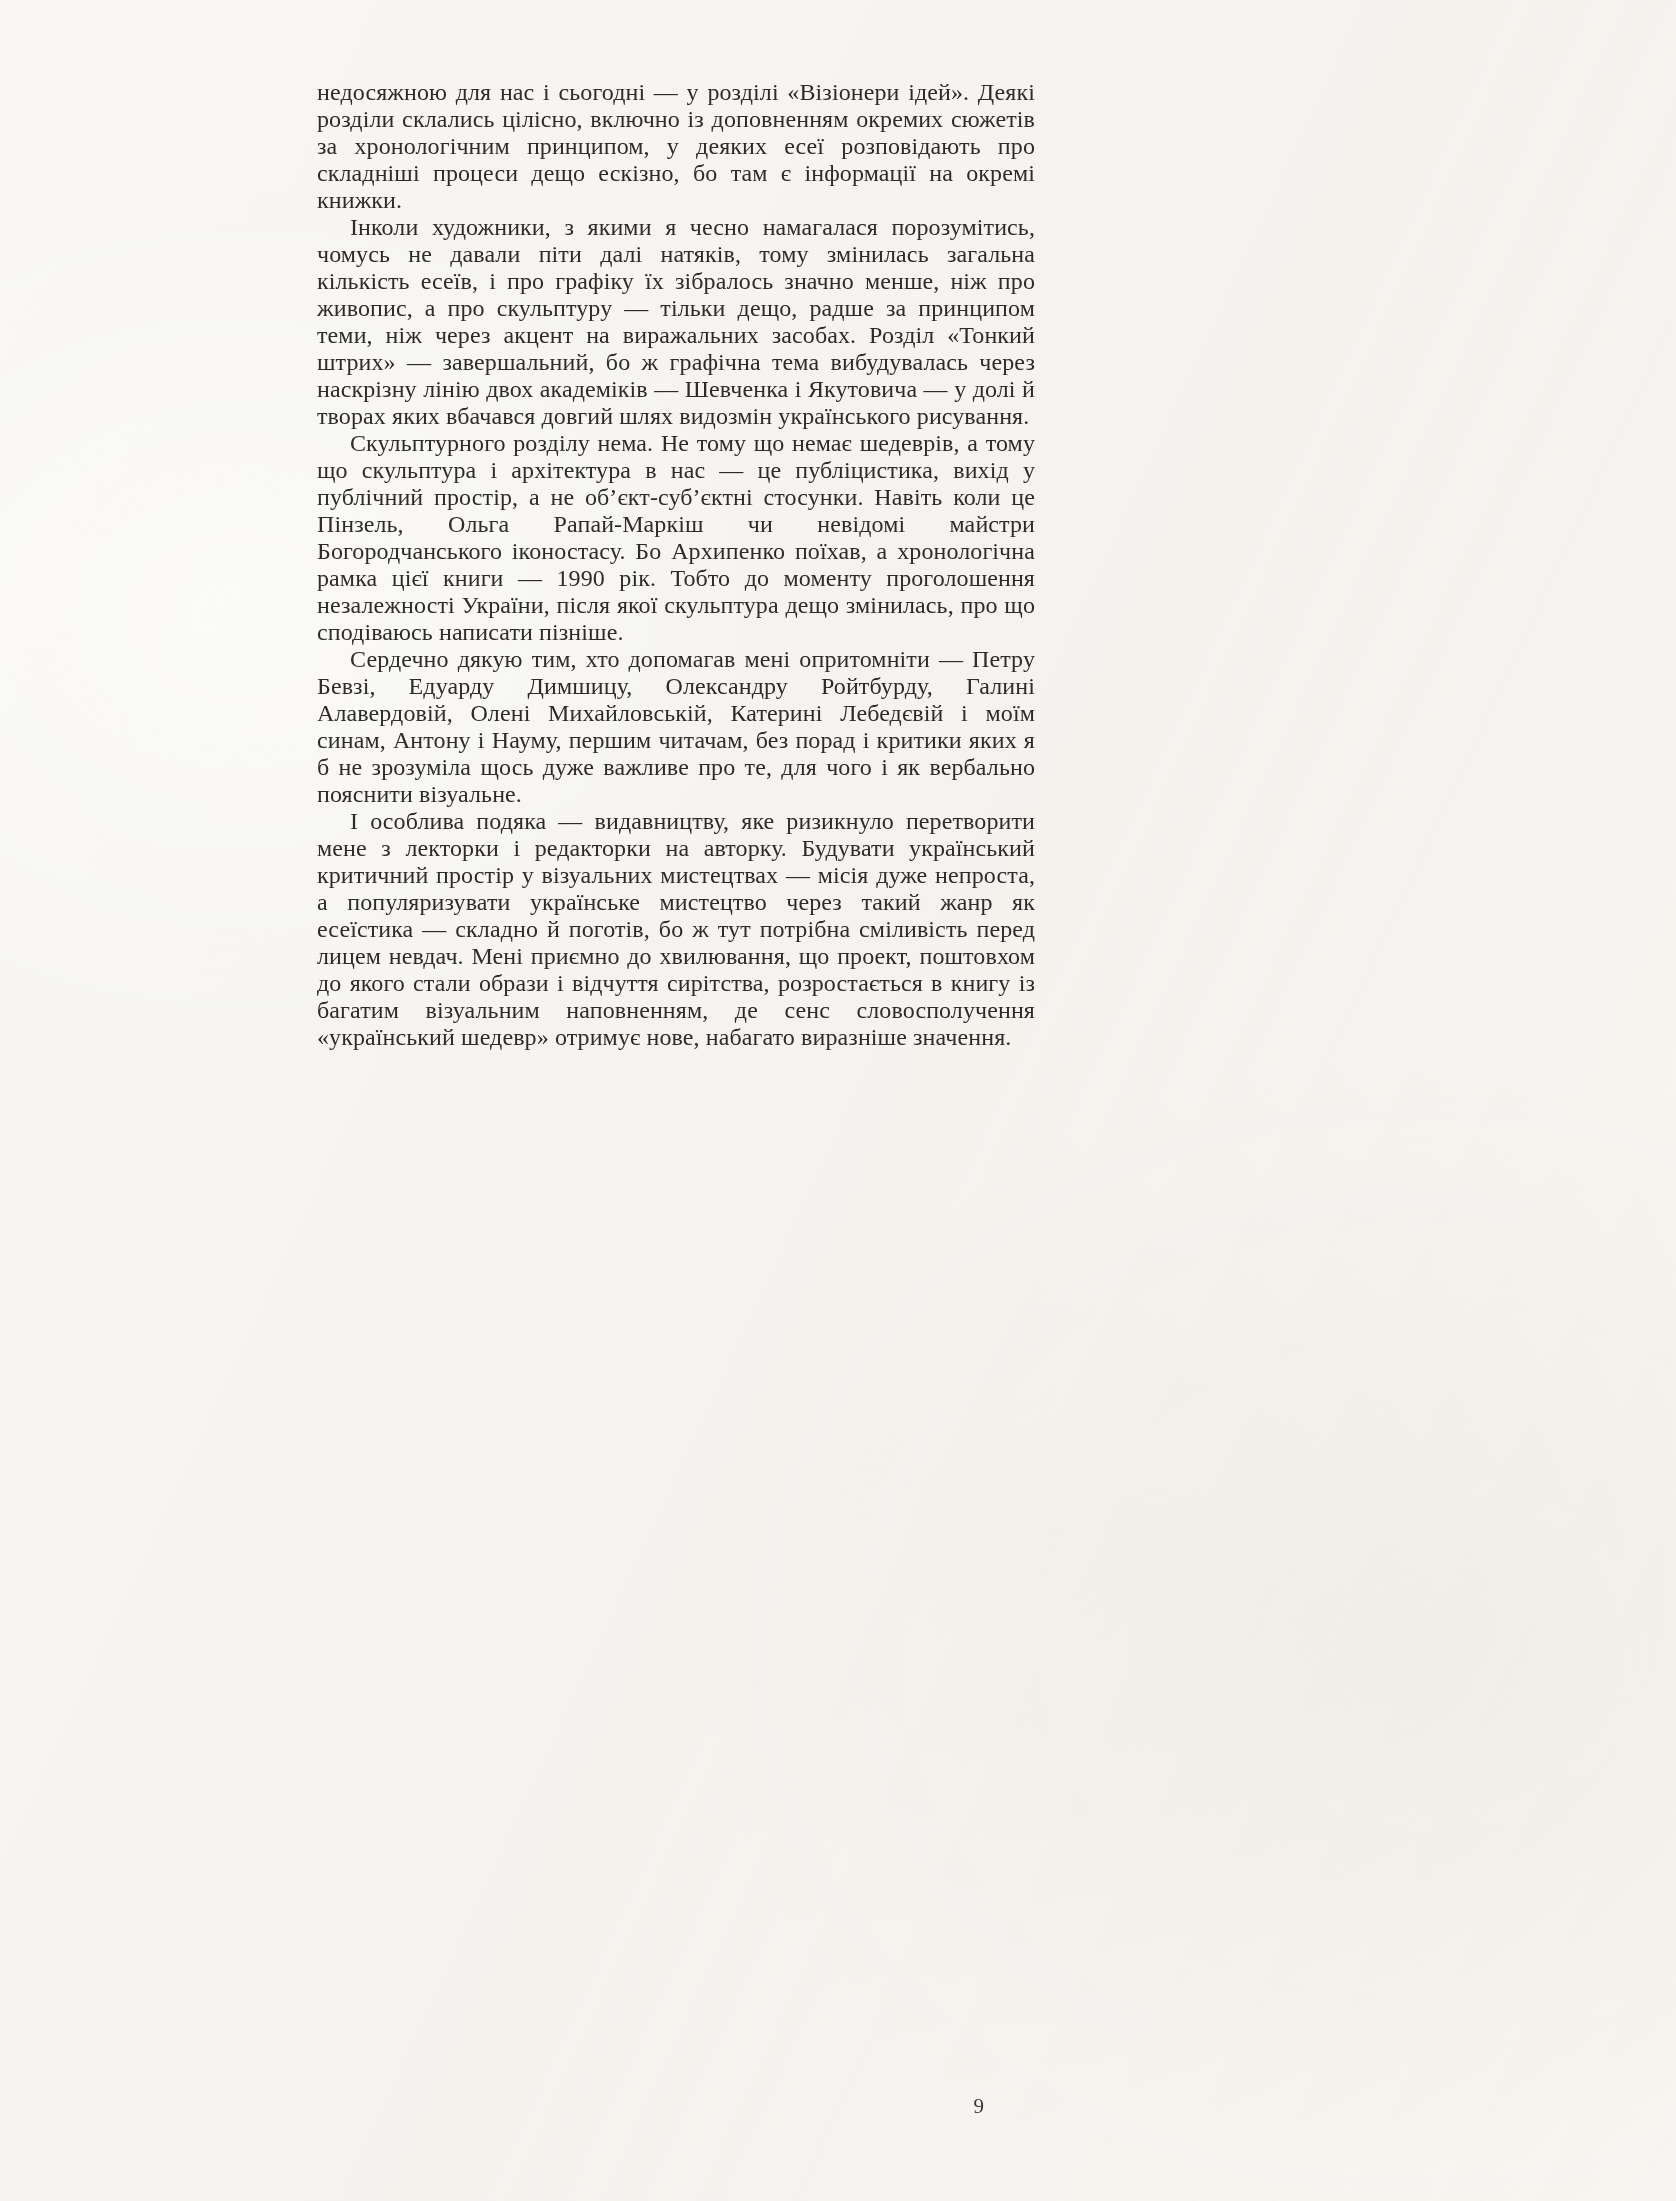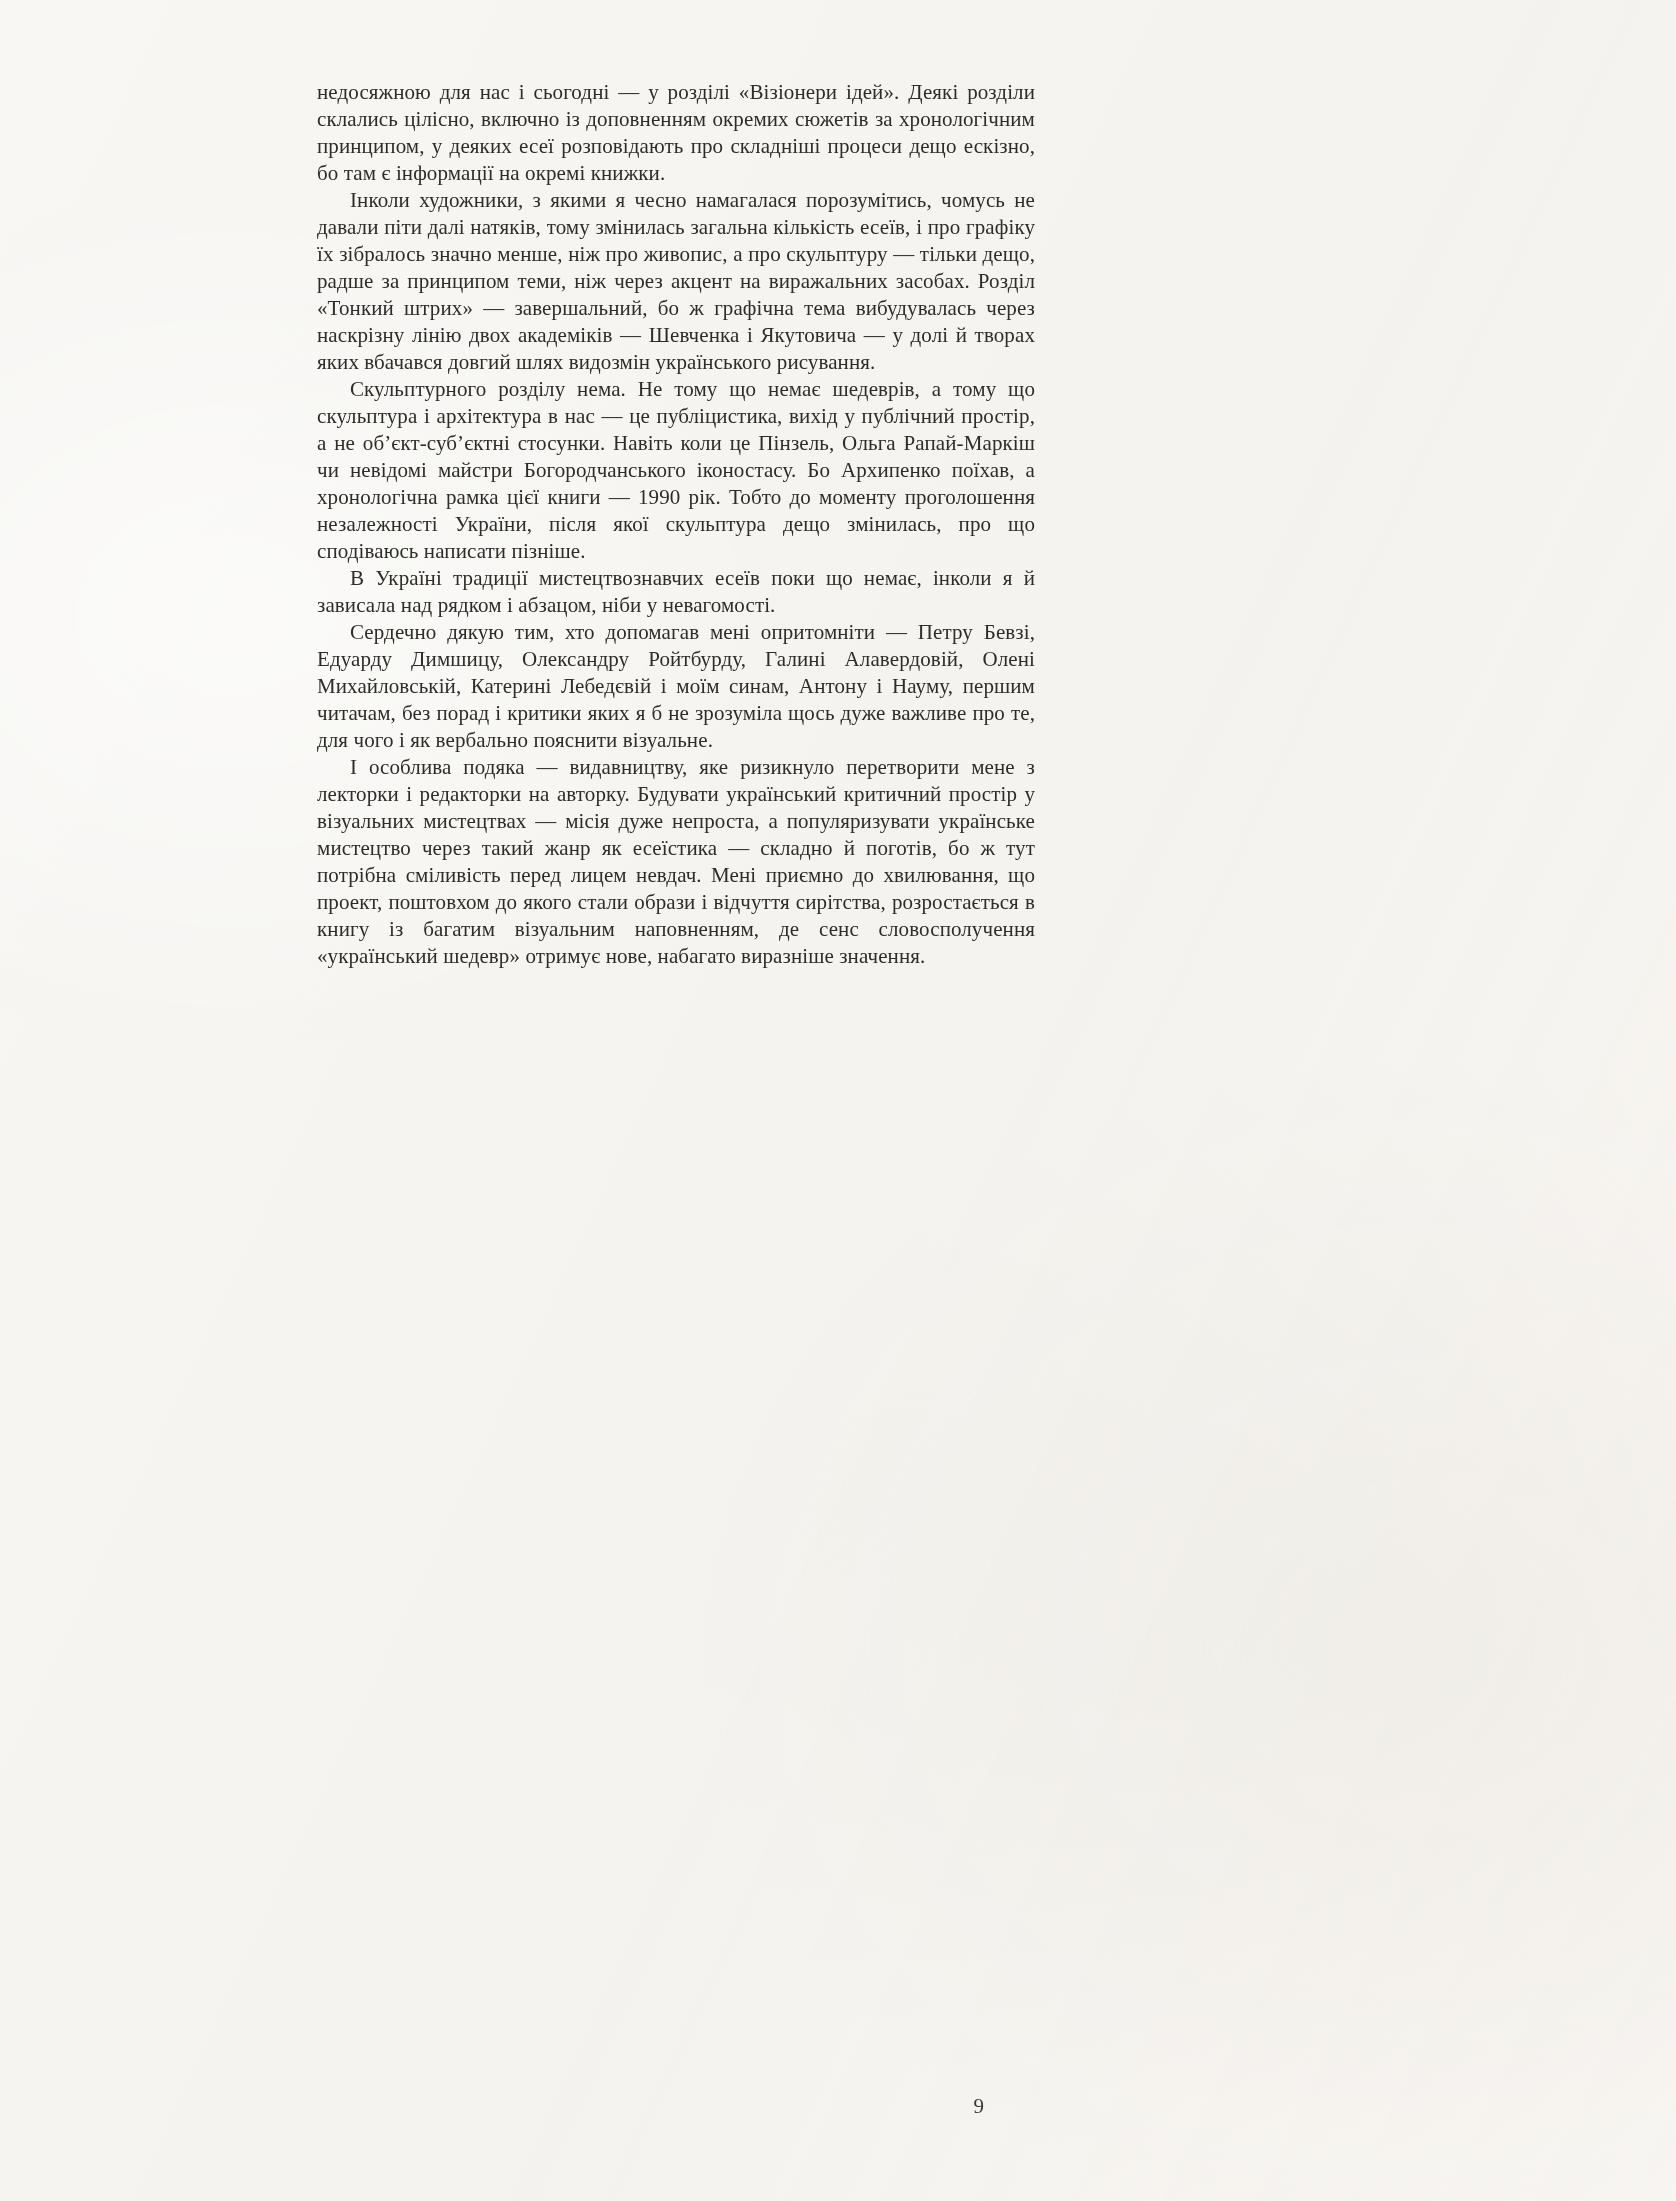--- a/index.html
+++ b/index.html
@@ -17,21 +17,21 @@
       linear-gradient(115deg, rgba(255,255,255,0.25) 0%, rgba(240,237,231,0.25) 55%, rgba(251,249,246,0.3) 100%);
     font-family: "Liberation Serif", "DejaVu Serif", serif;
     color: #2e2c29;
     overflow: hidden;
   }
   .text-block {
     position: absolute;
     left: 317px;
     top: 79px;
     width: 718px;
-    font-size: 21px;
+    font-size: 24px;
     line-height: 27px;
     text-align: justify;
     letter-spacing: 0.1px;
   }
   .para {
     margin: 0;
     text-indent: 33px;
     text-align: justify;
   }
   .para.no-indent {
@@ -47,19 +47,18 @@
     color: #3a3835;
   }
 </style>
 </head>
 <body style="background-color: rgb(246, 244, 240); color: rgb(46, 44, 41);">
 
 <main class="text-block" lang="uk">
   <p class="para no-indent">недосяжною для нас і сьогодні — у розділі «Візіонери ідей». Деякі розділи склались цілісно, включно із доповненням окремих сюжетів за хронологічним принципом, у деяких есеї розповідають про складніші процеси дещо ескізно, бо там є інформації на окремі книжки.</p>
   <p class="para">Інколи художники, з якими я чесно намагалася порозумітись, чомусь не давали піти далі натяків, тому змінилась загальна кількість есеїв, і про графіку їх зібралось значно менше, ніж про живопис, а про скульптуру — тільки дещо, радше за принципом теми, ніж через акцент на виражальних засобах. Розділ «Тонкий штрих» — завершальний, бо ж графічна тема вибудувалась через наскрізну лінію двох академіків — Шевченка і Якутовича — у долі й творах яких вбачався довгий шлях видозмін українського рисування.</p>
   <p class="para">Скульптурного розділу нема. Не тому що немає шедеврів, а тому що скульптура і архітектура в нас — це публіцистика, вихід у публічний простір, а не об’єкт-суб’єктні стосунки. Навіть коли це Пінзель, Ольга Рапай-Маркіш чи невідомі майстри Богородчанського іконостасу. Бо Архипенко поїхав, а хронологічна рамка цієї книги — 1990 рік. Тобто до моменту проголошення незалежності України, після якої скульптура дещо змінилась, про що сподіваюсь написати пізніше.</p>
-  <p class="para">В Україні традиції мистецтвознавчих есеїв поки що немає, інколи я й зависала над рядком і абзацом, ніби у невагомості.</p>
   <p class="para">Сердечно дякую тим, хто допомагав мені опритомніти — Петру Бевзі, Едуарду Димшицу, Олександру Ройтбурду, Галині Алавердовій, Олені Михайловській, Катерині Лебедєвій і моїм синам, Антону і Науму, першим читачам, без порад і критики яких я б не зрозуміла щось дуже важливе про те, для чого і як вербально пояснити візуальне.</p>
   <p class="para">І особлива подяка — видавництву, яке ризикнуло перетворити мене з лекторки і редакторки на авторку. Будувати український критичний простір у візуальних мистецтвах — місія дуже непроста, а популяризувати українське мистецтво через такий жанр як есеїстика — складно й поготів, бо ж тут потрібна сміливість перед лицем невдач. Мені приємно до хвилювання, що проект, поштовхом до якого стали образи і відчуття сирітства, розростається в книгу із багатим візуальним наповненням, де сенс словосполучення «український шедевр» отримує нове, набагато виразніше значення.</p>
 </main>
 
 <div class="page-number">9</div>
 
 
 </body></html>

